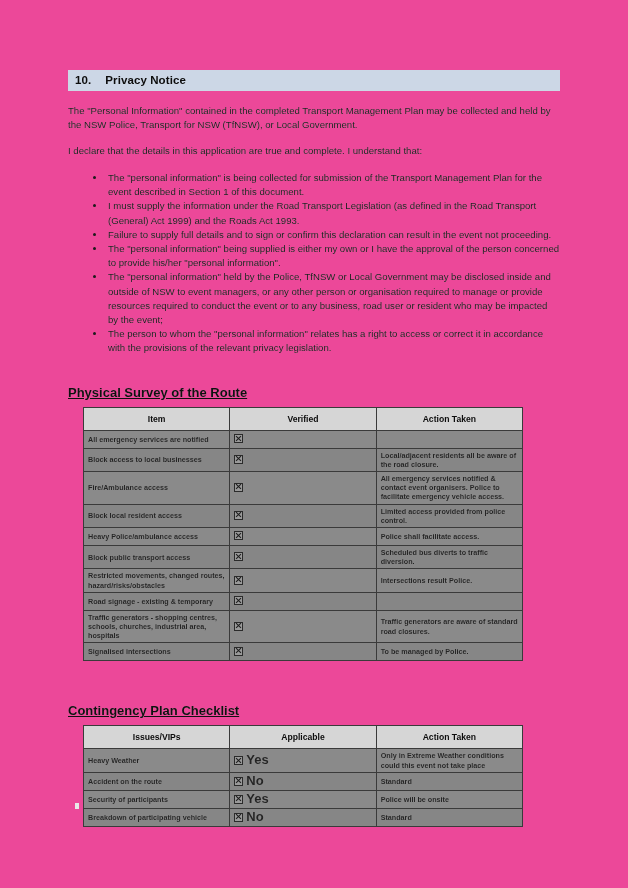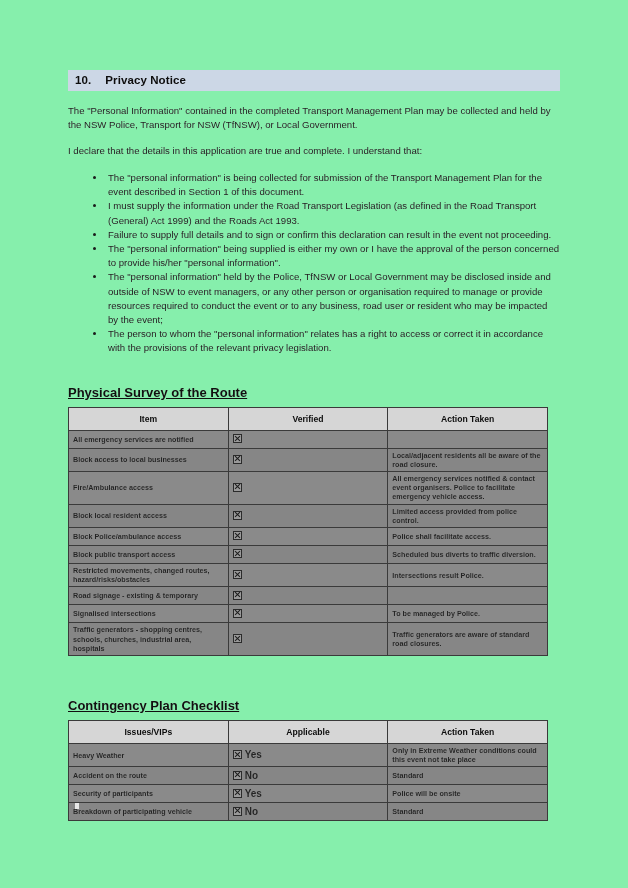--- a/index.html
+++ b/index.html
@@ -15,21 +15,21 @@
     font-family: "Liberation Sans", sans-serif;
     color: #151515;
   }
 
   
   #page {
     position: absolute;
     left: 0; top: 0;
     width: 628px;
     height: 888px;
-    background: #86efac;
+    background: #ec4899;
   }
 
   #content {
     position: absolute;
     left: 68px;
     top: 70px;
     width: 492px;
   }
 
   
@@ -90,21 +90,22 @@
     margin-bottom: 7px;
     display: inline-block;
     text-shadow: 0 0 .5px rgba(255,255,255,.35);
   }
   .block-survey { margin-top: 27px; }
   .block-contingency { margin-top: 40px; }
 
   
   table.doc {
     border-collapse: collapse;
-    width: 480px;
+    margin-left: 15px;
+    width: 440px;
     table-layout: fixed;
   }
   table.doc th,
   table.doc td {
     border: 1px solid #3a3a3a;
     vertical-align: middle;
     padding: 2px 4px;
   }
   table.doc thead th {
     background: #d6d6d6;
@@ -147,21 +148,21 @@
   .cbox::before,
   .cbox::after {
     content: "";
     position: absolute;
     left: 0px; top: 2.5px;
     width: 7px; height: 1px;
     background: #1d1d1d;
   }
   .cbox::before { transform: rotate(45deg); }
   .cbox::after  { transform: rotate(-45deg); }
-  .cbox-label { font-size: 10px; color: #242424; }
+  .cbox-label { font-size: 13px; color: #242424; }
 
   
   .footer-mark {
     position: absolute;
     left: 75px;
     top: 803px;
     width: 4px;
     height: 6px;
     background: #e8e8e8;
   }
@@ -233,48 +234,48 @@
             <td class="c-item">Fire/Ambulance access</td>
             <td class="c-check"><span class="cbox"></span></td>
             <td class="c-action">All emergency services notified &amp; contact event organisers. Police to facilitate emergency vehicle access.</td>
           </tr>
           <tr>
             <td class="c-item">Block local resident access</td>
             <td class="c-check"><span class="cbox"></span></td>
             <td class="c-action">Limited access provided from police control.</td>
           </tr>
           <tr>
-            <td class="c-item">Block Police/ambulance access</td>
+            <td class="c-item">Heavy Police/ambulance access</td>
             <td class="c-check"><span class="cbox"></span></td>
             <td class="c-action">Police shall facilitate access.</td>
           </tr>
           <tr>
             <td class="c-item">Block public transport access</td>
             <td class="c-check"><span class="cbox"></span></td>
             <td class="c-action">Scheduled bus diverts to traffic diversion.</td>
           </tr>
           <tr>
             <td class="c-item">Restricted movements, changed routes, hazard/risks/obstacles</td>
             <td class="c-check"><span class="cbox"></span></td>
             <td class="c-action">Intersections result Police.</td>
           </tr>
           <tr>
             <td class="c-item">Road signage - existing &amp; temporary</td>
             <td class="c-check"><span class="cbox"></span></td>
             <td class="c-action"></td>
           </tr>
           <tr>
+            <td class="c-item">Traffic generators - shopping centres, schools, churches, industrial area, hospitals</td>
+            <td class="c-check"><span class="cbox"></span></td>
+            <td class="c-action">Traffic generators are aware of standard road closures.</td>
+          </tr>
+          <tr>
             <td class="c-item">Signalised intersections</td>
             <td class="c-check"><span class="cbox"></span></td>
             <td class="c-action">To be managed by Police.</td>
-          </tr>
-          <tr>
-            <td class="c-item">Traffic generators - shopping centres, schools, churches, industrial area, hospitals</td>
-            <td class="c-check"><span class="cbox"></span></td>
-            <td class="c-action">Traffic generators are aware of standard road closures.</td>
           </tr>
         </tbody>
       </table>
     </div>
 
     <div class="block-contingency">
       <span class="table-caption">Contingency Plan Checklist</span>
 
       <table class="doc contingency">
         <thead>

